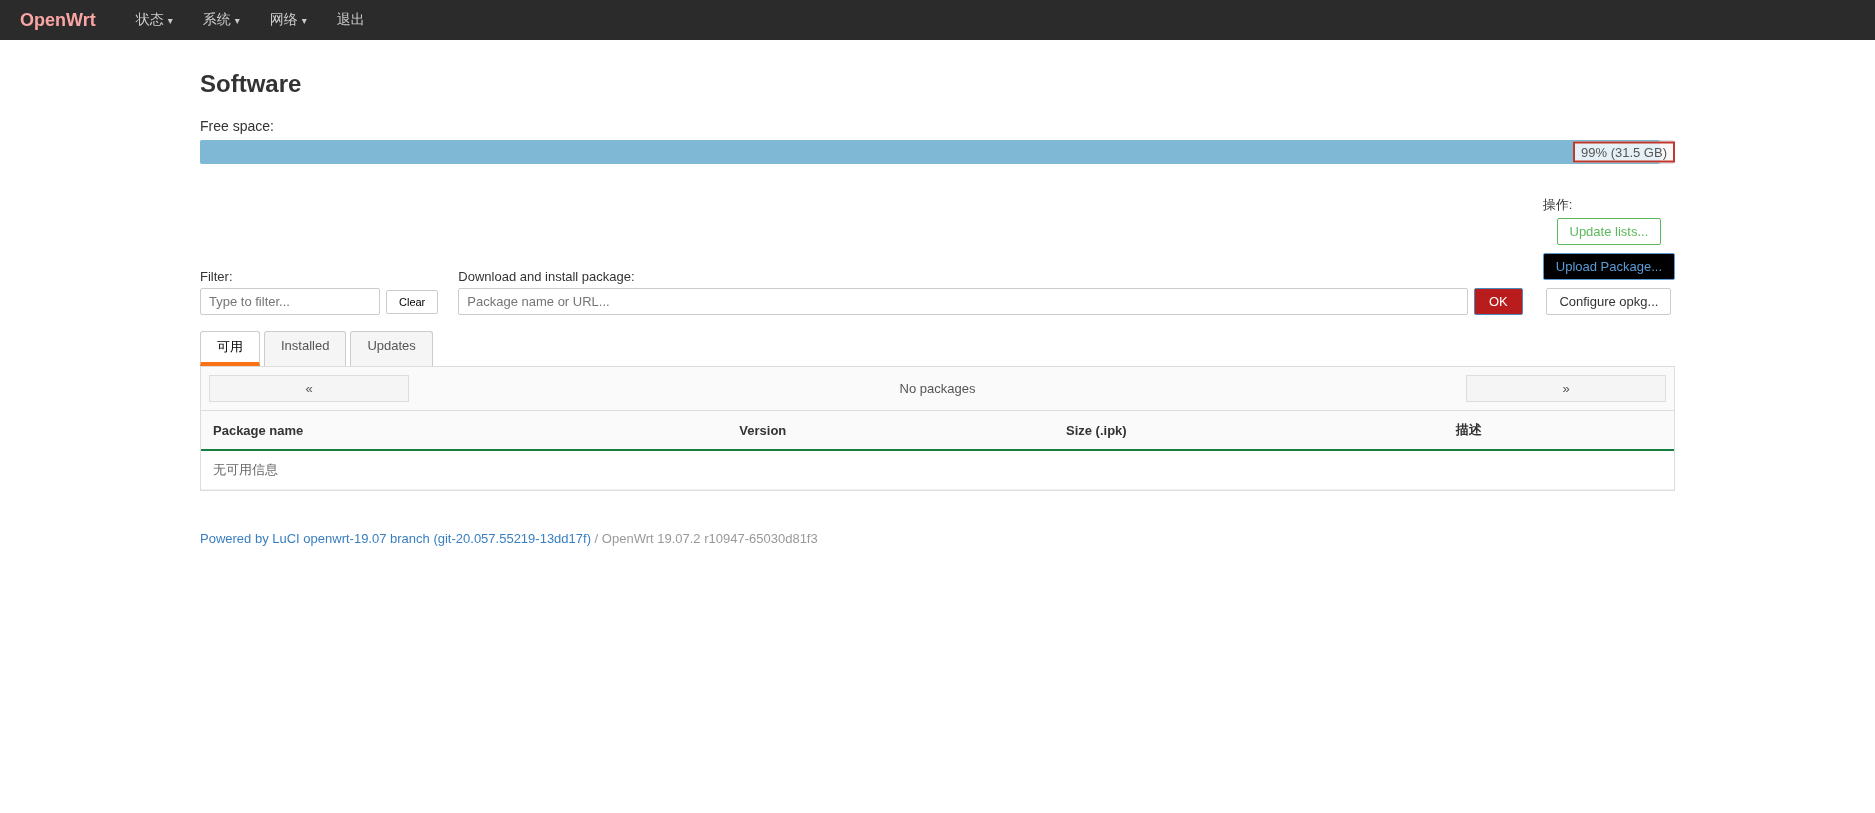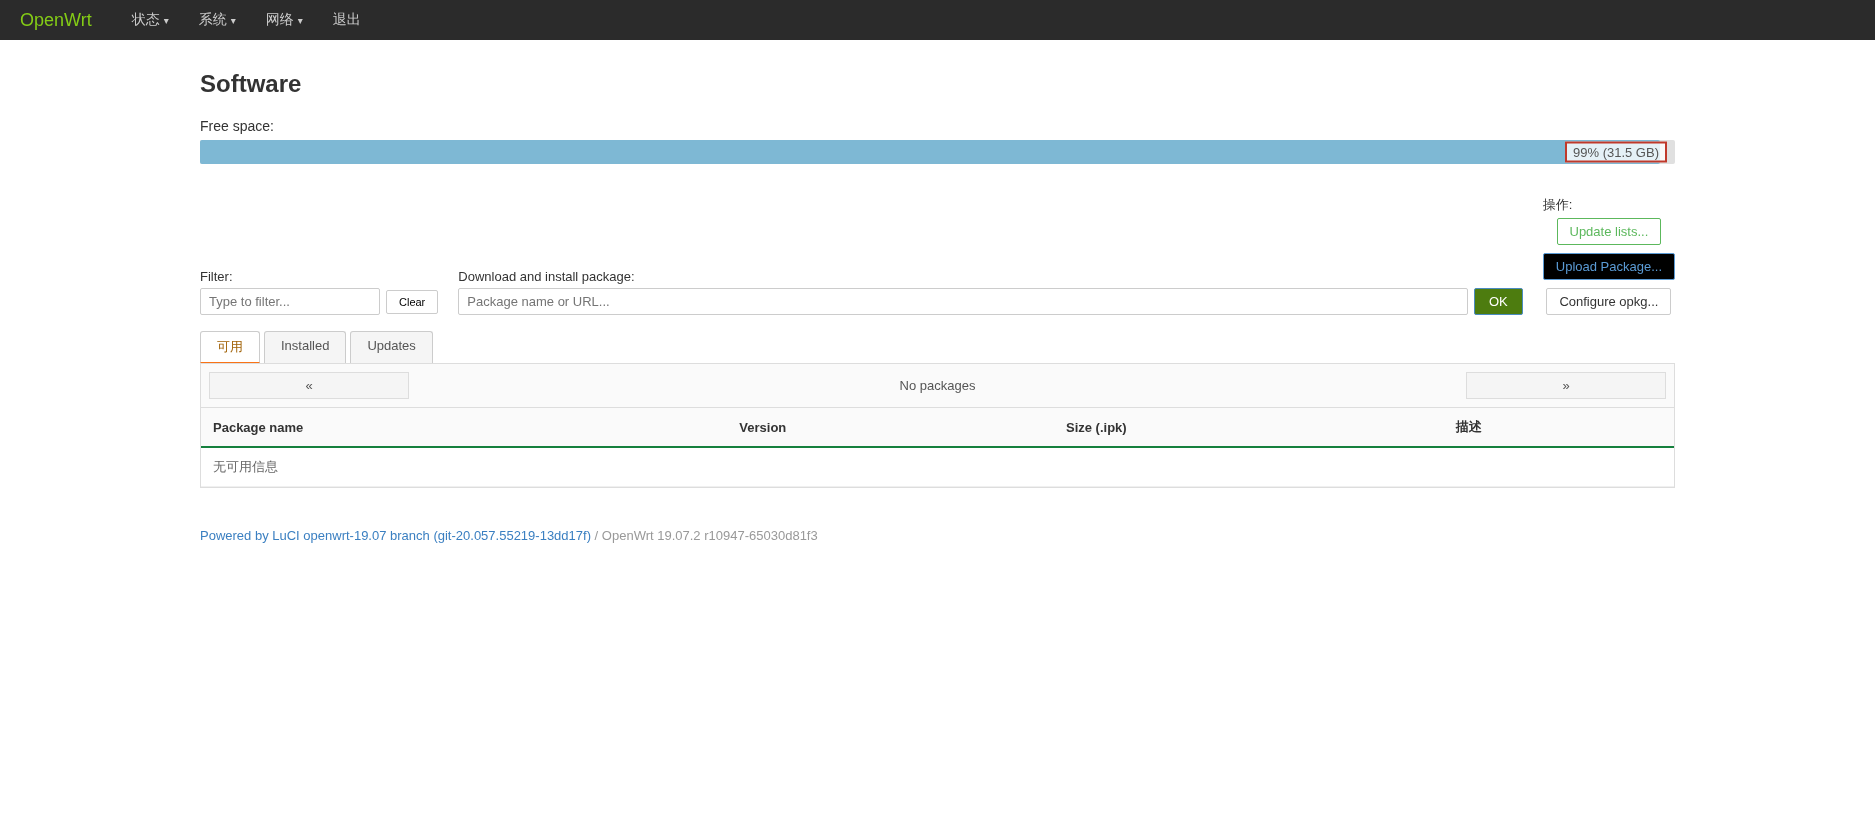--- a/index.html
+++ b/index.html
@@ -10,22 +10,22 @@
       background: #2b2b2b;
       color: #fff;
       height: 40px;
       display: flex;
       align-items: center;
       padding: 0 20px;
       gap: 30px;
     }
     .navbar-brand {
       font-size: 18px;
-      font-weight: normal;
-      color: #84cc16;
+      font-weight: bold;
+      color: #fca5a5;
       margin-right: 10px;
     }
     .nav-item {
       color: #ccc;
       cursor: pointer;
       font-size: 14px;
       display: flex;
       align-items: center;
       gap: 4px;
     }
@@ -56,21 +56,21 @@
       border-radius: 2px;
       margin-bottom: 16px;
     }
     .progress-bar {
       height: 100%;
       background: #7eb8d4;
       border-radius: 2px;
     }
     .progress-label {
       position: absolute;
-      right: 8px;
+      right: 0;
       top: 50%;
       transform: translateY(-50%);
       font-size: 13px;
       color: #555;
       border: 2px solid #c0392b;
       padding: 1px 6px;
       background: rgba(255,255,255,0.8);
     }
 
     
@@ -120,21 +120,21 @@
     }
     .download-input {
       border: 1px solid #ccc;
       padding: 5px 8px;
       font-size: 13px;
       flex: 1;
       color: #999;
       border-radius: 2px;
     }
     .btn-ok {
-      background: #4d7c0f;
+      background: #b91c1c;
       color: #fff;
       border: 1px solid #4a8bbf;
       padding: 5px 14px;
       font-size: 13px;
       cursor: pointer;
       border-radius: 2px;
     }
     .ops-label {
       font-size: 13px;
       color: #333;
@@ -186,22 +186,22 @@
       border: 1px solid #ccc;
       border-bottom: none;
       background: #f5f5f5;
       cursor: pointer;
       font-size: 13px;
       border-radius: 3px 3px 0 0;
       color: #555;
     }
     .tab.active {
       background: #fff;
-      color: #a16207;
-      border-bottom: 1px solid #f97316;
+      color: #000000;
+      border-bottom: 4px solid #f97316;
       position: relative;
       z-index: 1;
     }
 
     
     .table-area {
       border: 1px solid #ddd;
       border-top: 1px solid #ddd;
       background: #fff;
     }

